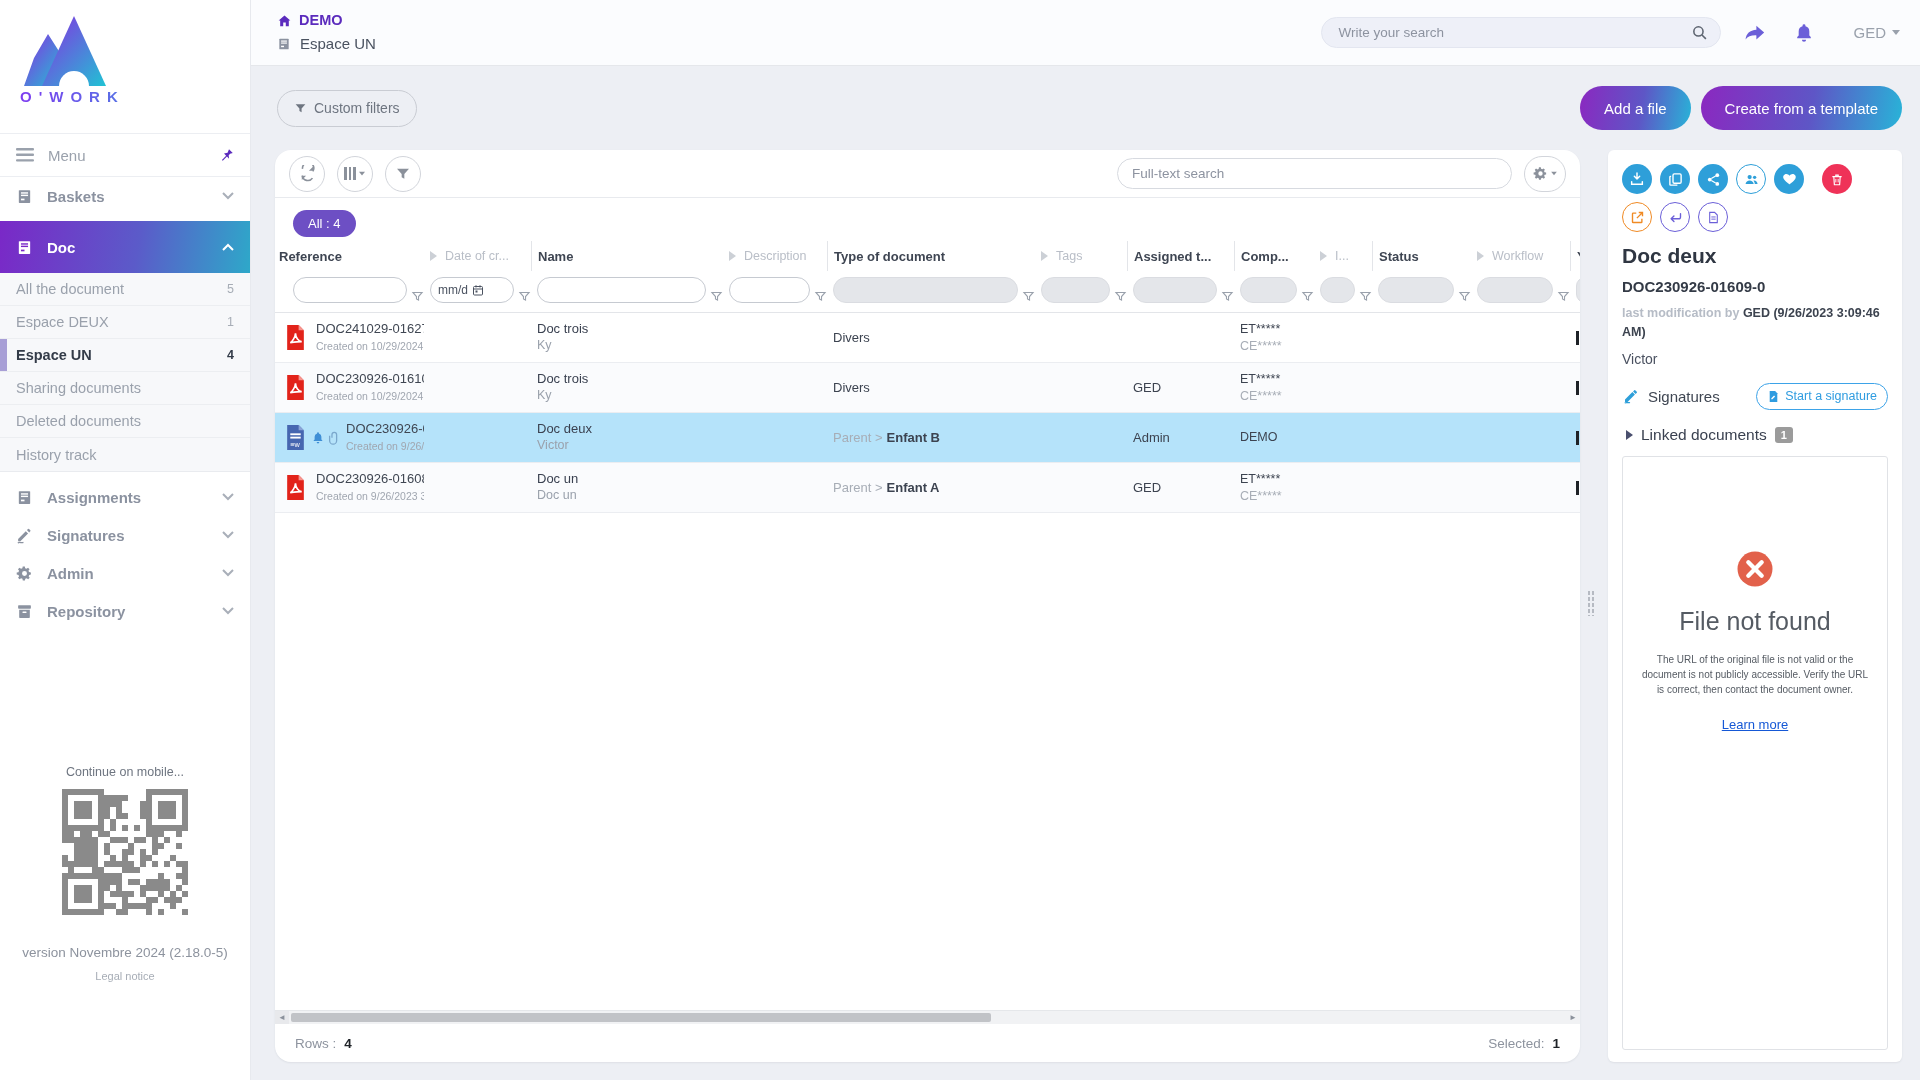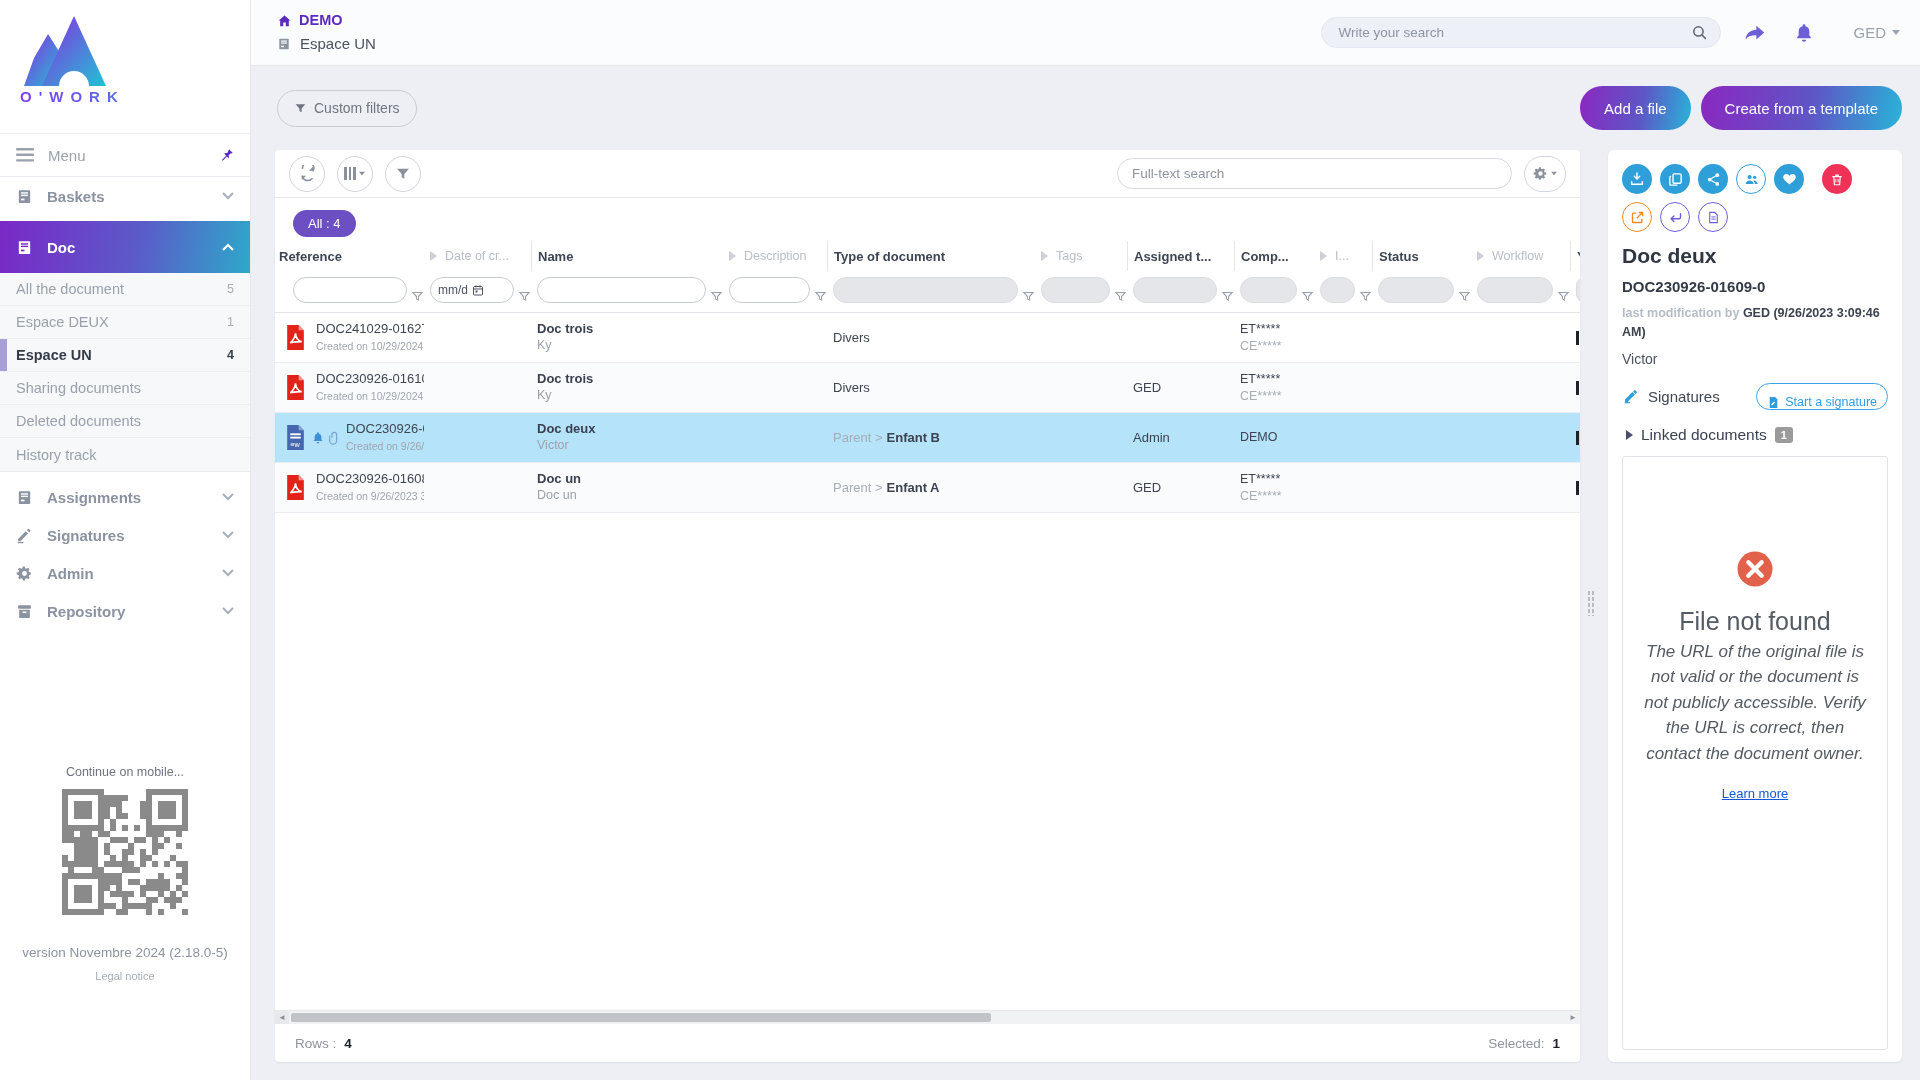--- a/index.html
+++ b/index.html
@@ -53,21 +53,21 @@
   
   .actionbar { height:84px; display:flex; align-items:center; padding:0 18px 0 26px; }
   .btn-outline { display:flex; align-items:center; gap:7px; height:37px; padding:0 16px; border-radius:19px; border:1px solid #c9ccd3; background:transparent; color:#6e7580; font-size:14px; font-family:inherit; cursor:pointer; }
   .grad-btn { height:44px; border:none; border-radius:22px; padding:0 24px; color:#fff; font-size:15px; font-family:inherit; cursor:pointer;
     background:linear-gradient(100deg,#8b28c0 0%,#5e56c6 55%,#28b4d8 100%); }
   .grad-btn + .grad-btn { margin-left:10px; }
   .actionbar .push { margin-left:auto; }
 
   
   .content { flex:1; display:flex; padding:0 18px 18px 24px; min-height:0; position:relative; }
-  .tablecard { width:1305px; background:#fff; border-radius:4px; box-shadow:0 1px 2px rgba(40,50,70,.08); display:flex; flex-direction:column; min-height:0; }
+  .tablecard { width:1305px; background:#fff; border-radius:16px; box-shadow:0 1px 2px rgba(40,50,70,.08); display:flex; flex-direction:column; min-height:0; }
   .tcard-toolbar { height:48px; display:flex; align-items:center; gap:12px; padding:0 14px; border-bottom:1px solid #e8eaee; }
   .circlebtn { width:36px; height:36px; border-radius:50%; border:1px solid #d2d5db; background:#fff; color:#8b919b; display:flex; align-items:center; justify-content:center; cursor:pointer; gap:2px; }
   .tcard-toolbar .push { margin-left:auto; }
   .ft-search { width:395px; height:31px; border:1px solid #d7dae0; border-radius:16px; display:flex; align-items:center; padding:0 14px; background:#fff; }
   .ft-search input { flex:1; border:none; outline:none; font-size:13.5px; color:#4a5260; font-family:inherit; background:transparent; }
   .ft-search input::placeholder { color:#8d93a0; }
   .scope-row { padding:12px 14px 4px 18px; }
   .scope-pill { display:inline-block; background:#6d4fc4; color:#fff; font-size:13px; padding:6px 15px; border-radius:15px; cursor:pointer; }
 
   .tgrid { display:grid; grid-template-columns:149px 107px 192px 104px 208px 92px 107px 80px 58px 99px 99px 10px; }
@@ -88,21 +88,21 @@
 
   .tbody { flex:1; overflow:hidden; }
   .trow { height:50px; border-bottom:1px solid #ebedf1; cursor:pointer; background:#fff; }
   .trow:nth-child(even) { background:#fafbfd; }
   .trow.selected { background:#b5e3fa; }
   .cell { display:flex; align-items:center; padding-left:6px; overflow:hidden; font-size:13px; color:#3c4350; }
   .cell.first { padding-left:10px; gap:5px; }
   .two-line { line-height:1.25; min-width:0; }
   .refline { font-size:13px; color:#3f4652; white-space:nowrap; }
   .created { font-size:10.5px; color:#a0a6b0; white-space:nowrap; }
-  .nm { font-weight:bold; color:#3a4150; font-size:13px; }
+  .nm { font-weight:normal; color:#3a4150; font-size:13px; }
   .nmsub { color:#9aa1ac; font-size:12.5px; }
   .typepath { color:#a7adb6; margin-right:4px; }
   .typemain.strong { font-weight:bold; }
   .comp-top { font-size:12.5px; color:#3c4350; }
   .comp-bot { font-size:12.5px; color:#a7adb6; }
   .cutbar { width:3px; height:14px; background:#1e2227; display:inline-block; }
   .badges { display:flex; gap:2px; align-items:center; flex-shrink:0; }
 
   .hscroll { height:14px; background:#f1f2f4; border-top:1px solid #e5e7ea; display:flex; align-items:center; }
   .hs-arrow { width:14px; height:100%; display:flex; align-items:center; justify-content:center; color:#8b919b; font-size:8px; background:#e8e9ec; cursor:pointer; }
@@ -128,27 +128,27 @@
   .abtn.orange-outline { border-color:#f08a24; color:#f08a24; }
   .abtn.purple-outline { border-color:#6b5fd8; color:#6b5fd8; }
   .dtitle { font-size:21px; font-weight:bold; color:#2f3642; margin-top:12px; }
   .dref { font-size:15px; font-weight:bold; color:#333a46; margin-top:10px; }
   .dmodif { font-size:12.5px; margin-top:9px; line-height:1.5; }
   .dmodif .ml { color:#b6bcc6; font-weight:bold; }
   .dmodif .mv { color:#3c434f; font-weight:bold; }
   .dauthor { font-size:14px; color:#4a5160; margin-top:9px; }
   .sigrow { display:flex; align-items:center; margin-top:16px; }
   .sigrow .siglbl { font-size:15px; color:#3f4document; color:#3f4652; margin-left:8px; }
-  .sig-start { margin-left:auto; display:flex; align-items:flex-end; gap:5px; border:1px solid #3da3e8; color:#2f9ce0; background:#fff; font-size:12.5px; font-family:inherit; border-radius:14px; height:27px; padding:0 10px; cursor:pointer; }
+  .sig-start { margin-left:auto; display:flex; align-items:center; gap:5px; border:1px solid #3da3e8; color:#2f9ce0; background:#fff; font-size:12.5px; font-family:inherit; border-radius:14px; height:27px; padding:0 10px; cursor:pointer; }
   .linkedrow { display:flex; align-items:center; gap:8px; margin-top:16px; font-size:15.5px; color:#3a4150; cursor:pointer; padding-left:4px; }
   .tri-right { width:0; height:0; border-left:7px solid #4a4f6e; border-top:5px solid transparent; border-bottom:5px solid transparent; }
   .cntbadge { background:#9b9b9b; color:#fff; font-size:11px; font-weight:bold; padding:2px 6px; border-radius:3px; }
   .previewbox { flex:1; border:1px solid #e0e2e6; border-radius:3px; margin-top:12px; padding:92px 16px 0 16px; text-align:center; min-height:0; }
   .fnf-title { font-size:25px; color:#555b63; margin-top:14px; }
-  .fnf-msg { font-size:17px; color:#555b63; line-height:1.5; margin-top:3px;font-style:italic; }
+  .fnf-msg { font-size:10px; color:#555b63; line-height:1.5; margin-top:16px; }
   .fnf-link { display:inline-block; margin-top:20px; font-size:13px; color:#1558d6; text-decoration:underline; cursor:pointer; }
 
   .colbars { display:flex; gap:2px; align-items:center; }
   .colbars i { display:block; width:2.5px; height:13px; background:#8b919b; }
   .caret { width:0; height:0; border-left:4px solid transparent; border-right:4px solid transparent; border-top:5px solid #8b919b; }
   .usermenu .caret { border-top-color:#9aa1ac; }
 </style>
 </head>
 <body>
 

